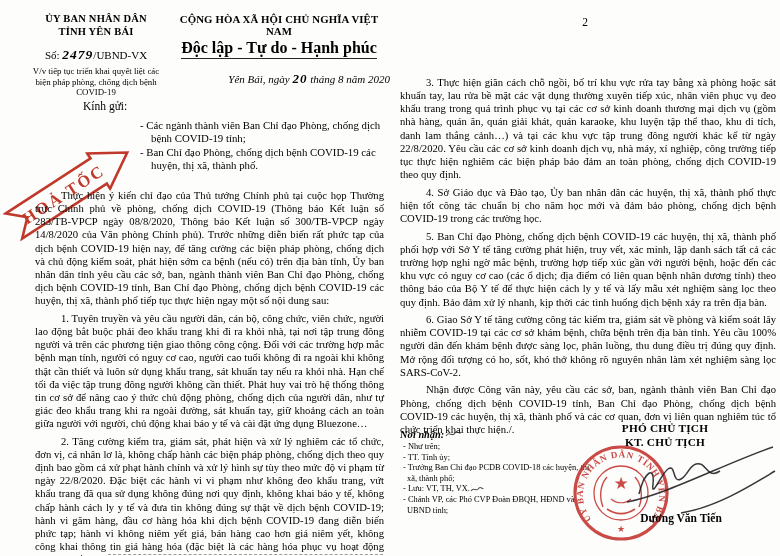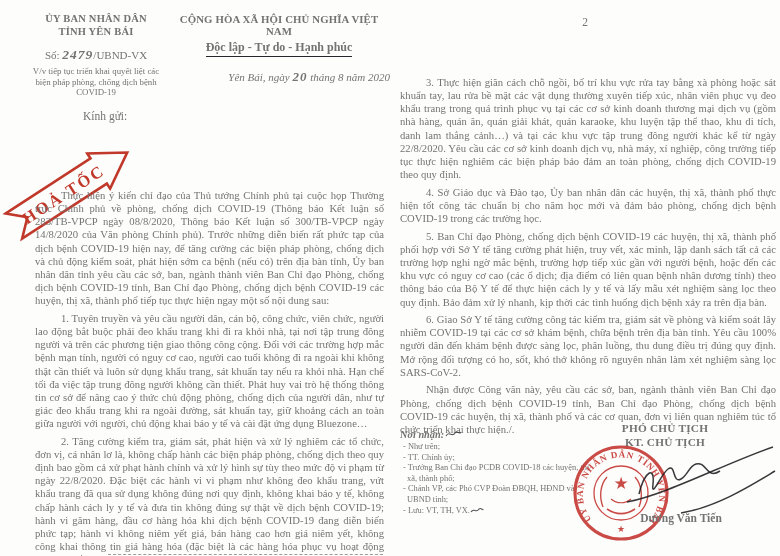--- a/index.html
+++ b/index.html
@@ -1,41 +1,41 @@
 <!DOCTYPE html>
 <html><head>
 <meta charset="utf-8">
 <style>
   html,body { margin:0; padding:0; }
   #canvas {
     position:relative; width:780px; height:556px;
     background:#fdfdfc; overflow:hidden;
     font-family:"Liberation Serif","DejaVu Serif",serif;
-    color:#737373;
+    color:#000000;
   }
   .page { position:absolute; top:0; height:556px; background:transparent; }
   #page1 { left:0; width:390px; }
   #page2 { left:390px; width:390px; }
 
   
   .org-col { position:absolute; left:15px; top:12px; width:162px; text-align:center; }
   .org-line { font-weight:bold; font-size:10.5px; line-height:13px; letter-spacing:.2px; }
   .so-line { margin-top:9px; font-size:11px; white-space:nowrap; }
   .so-number { font-weight:bold; font-style:italic; font-size:13.5px; letter-spacing:1px; }
   .subject { margin:3px auto 12px; width:140px; font-size:8.8px; line-height:10.6px; text-align:center; }
 
   .nat-col { position:absolute; left:168px; top:13px; width:222px; text-align:center; }
   .nat-line1 { font-weight:bold; font-size:10.8px; letter-spacing:.1px; }
-  .nat-line2 { display:inline-block; font-weight:bold; font-size:12px; margin-top:2px;
+  .nat-line2 { display:inline-block; font-weight:bold; font-size:16px; margin-top:2px;
                padding-bottom:1px; border-bottom:1px solid #26262a; }
   .date-line { margin-top:12px; font-style:italic; font-size:11px;text-align:right; }
   .date-day { font-weight:bold; font-size:13px; letter-spacing:1px; }
 
   
-  .kinh-gui { position:absolute; left:83px; top:110px; font-size:11.5px; }
+  .kinh-gui { position:absolute; left:83px; top:100px; font-size:11.5px; }
   .recipients { position:absolute; left:140px; top:119px; width:246px; font-size:10.8px; line-height:13.4px; }
   .recipient { padding-left:11px; text-indent:-11px; text-align:left; }
 
   
   .stamp { position:absolute; left:0px; top:166px; width:142px; height:46px; transform:rotate(-33deg); }
   .stamp-text { fill:#c0392b; font-weight:bold; font-size:16.5px; letter-spacing:2.5px;
                 font-family:"Liberation Serif","DejaVu Serif",serif; }
 
   
   .body1 { position:absolute; left:35px; top:189px; width:349px; }
@@ -81,20 +81,24 @@
       <div class="subject">V/v tiếp tục triển khai quyết liệt các biện pháp phòng, chống dịch bệnh COVID-19</div>
     </div>
 
     <div class="nat-col">
       <div class="nat-line1">CỘNG HÒA XÃ HỘI CHỦ NGHĨA VIỆT NAM</div>
       <div><span class="nat-line2">Độc lập - Tự do - Hạnh phúc</span></div>
       <div class="date-line"><span>Yên Bái, ngày</span> <span class="date-day">20</span> <span>tháng 8 năm 2020</span></div>
     </div>
 
     <div class="kinh-gui">Kính gửi:</div>
+    <div class="recipients">
+      <div class="recipient">- Các ngành thành viên Ban Chỉ đạo Phòng, chống dịch bệnh COVID-19 tỉnh;</div>
+      <div class="recipient">- Ban Chỉ đạo Phòng, chống dịch bệnh COVID-19 các huyện, thị xã, thành phố.</div>
+    </div>
 
     <svg class="stamp" viewBox="0 0 142 46">
       <polygon points="3,8 104,8 104,2 138,23 104,44 104,38 3,38 19,23" fill="none" stroke="#c0392b" stroke-width="2.6" stroke-linejoin="miter"></polygon>
       <text class="stamp-text" x="62" y="29" text-anchor="middle">HOẢ TỐC</text>
     </svg>
 
     <div class="body1">
       <p class="body-par">Thực hiện ý kiến chỉ đạo của Thủ tướng Chính phủ tại cuộc họp Thường trực Chính phủ về phòng, chống dịch COVID-19 (Thông báo Kết luận số 283/TB-VPCP ngày 08/8/2020, Thông báo Kết luận số 300/TB-VPCP ngày 14/8/2020 của Văn phòng Chính phủ). Trước những diễn biến rất phức tạp của dịch bệnh COVID-19 hiện nay, để tăng cường các biện pháp phòng, chống dịch và chủ động kiểm soát, phát hiện sớm ca bệnh (nếu có) trên địa bàn tỉnh, Ủy ban nhân dân tỉnh yêu cầu các sở, ban, ngành thành viên Ban Chỉ đạo Phòng, chống dịch bệnh COVID-19 tỉnh, Ban Chỉ đạo Phòng, chống dịch bệnh COVID-19 các huyện, thị xã, thành phố tiếp tục thực hiện ngay một số nội dung sau:</p>
       <p class="body-par">1. Tuyên truyền và yêu cầu người dân, cán bộ, công chức, viên chức, người lao động bắt buộc phải đeo khẩu trang khi đi ra khỏi nhà, tại nơi tập trung đông người và trên các phương tiện giao thông công cộng. Đối với các trường hợp mắc bệnh mạn tính, người có nguy cơ cao, người cao tuổi không đi ra ngoài khi không thật cần thiết và luôn sử dụng khẩu trang, sát khuẩn tay nếu ra khỏi nhà. Hạn chế tối đa việc tập trung đông người không cần thiết. Phát huy vai trò hệ thống thông tin cơ sở để nâng cao ý thức chủ động phòng, chống dịch của người dân, như tự giác đeo khẩu trang khi ra ngoài đường, sát khuẩn tay, giữ khoảng cách an toàn giữa người với người, chủ động khai báo y tế và cài đặt ứng dụng Bluezone…</p>
       <p class="body-par">2. Tăng cường kiểm tra, giám sát, phát hiện và xử lý nghiêm các tổ chức, đơn vị, cá nhân lơ là, không chấp hành các biện pháp phòng, chống dịch theo quy định bao gồm cả xử phạt hành chính và xử lý hình sự tùy theo mức độ vi phạm từ ngày 22/8/2020. Đặc biệt các hành vi vi phạm như không đeo khẩu trang, vứt khẩu trang đã qua sử dụng không đúng nơi quy định, không khai báo y tế, không chấp hành cách ly y tế và đưa tin không đúng sự thật về dịch bệnh COVID-19; hành vi găm hàng, đầu cơ hàng hóa khi dịch bệnh COVID-19 đang diễn biến phức tạp; hành vi không niêm yết giá, bán hàng cao hơn giá niêm yết, không công khai thông tin giá hàng hóa (đặc biệt là các hàng hóa phục vụ hoạt động phòng, chống dịch COVID-19).</p>
@@ -115,26 +119,26 @@
       <p class="body-par">Nhận được Công văn này, yêu cầu các sở, ban, ngành thành viên Ban Chỉ đạo Phòng, chống dịch bệnh COVID-19 tỉnh, Ban Chỉ đạo Phòng, chống dịch bệnh COVID-19 các huyện, thị xã, thành phố và các cơ quan, đơn vị liên quan nghiêm túc tổ chức triển khai thực hiện./.</p>
     </div>
 
     <div class="noi-nhan">
       <div>
         <span class="noi-nhan-label">Nơi nhận:</span><svg width="18" height="10" viewBox="0 0 18 10" style="vertical-align:middle">
             <path class="initials" d="M2,7 C5,1 8,9 11,4 C13,1 16,6 17,3"></path>
           </svg>
       </div>
       <div class="noi-nhan-item">- Như trên;</div>
-      <div class="noi-nhan-item">- TT. Chính ủy;</div>
+      <div class="noi-nhan-item">- TT. Tỉnh ủy;</div>
       <div class="noi-nhan-item">- Trưởng Ban Chỉ đạo PCDB COVID-18 các huyện, thị xã, thành phố;</div>
-      <div class="noi-nhan-item">- Chánh VP, các Phó CVP Đoàn ĐBQH, HĐND và UBND tỉnh;</div>
       <div class="noi-nhan-item"><span>- Lưu: VT, TH, VX.</span><svg width="14" height="9" viewBox="0 0 14 9" style="vertical-align:middle">
             <path class="initials" d="M1,6 C4,1 6,8 9,3 C11,1 13,5 13,3"></path>
           </svg></div>
+      <div class="noi-nhan-item">- Chánh VP, các Phó CVP Đoàn ĐBQH, HĐND và UBND tỉnh;</div>
     </div>
 
     <div class="sign-block">
       <div class="sign-title">PHÓ CHỦ TỊCH</div>
       <div class="sign-title">KT. CHỦ TỊCH</div>
     </div>
 
     <svg class="seal" viewBox="0 0 120 120">
       <circle class="seal-stroke" cx="60" cy="60" r="46" stroke-width="3.2"></circle>
       <circle class="seal-stroke" cx="60" cy="60" r="27" stroke-width="1.3"></circle>

